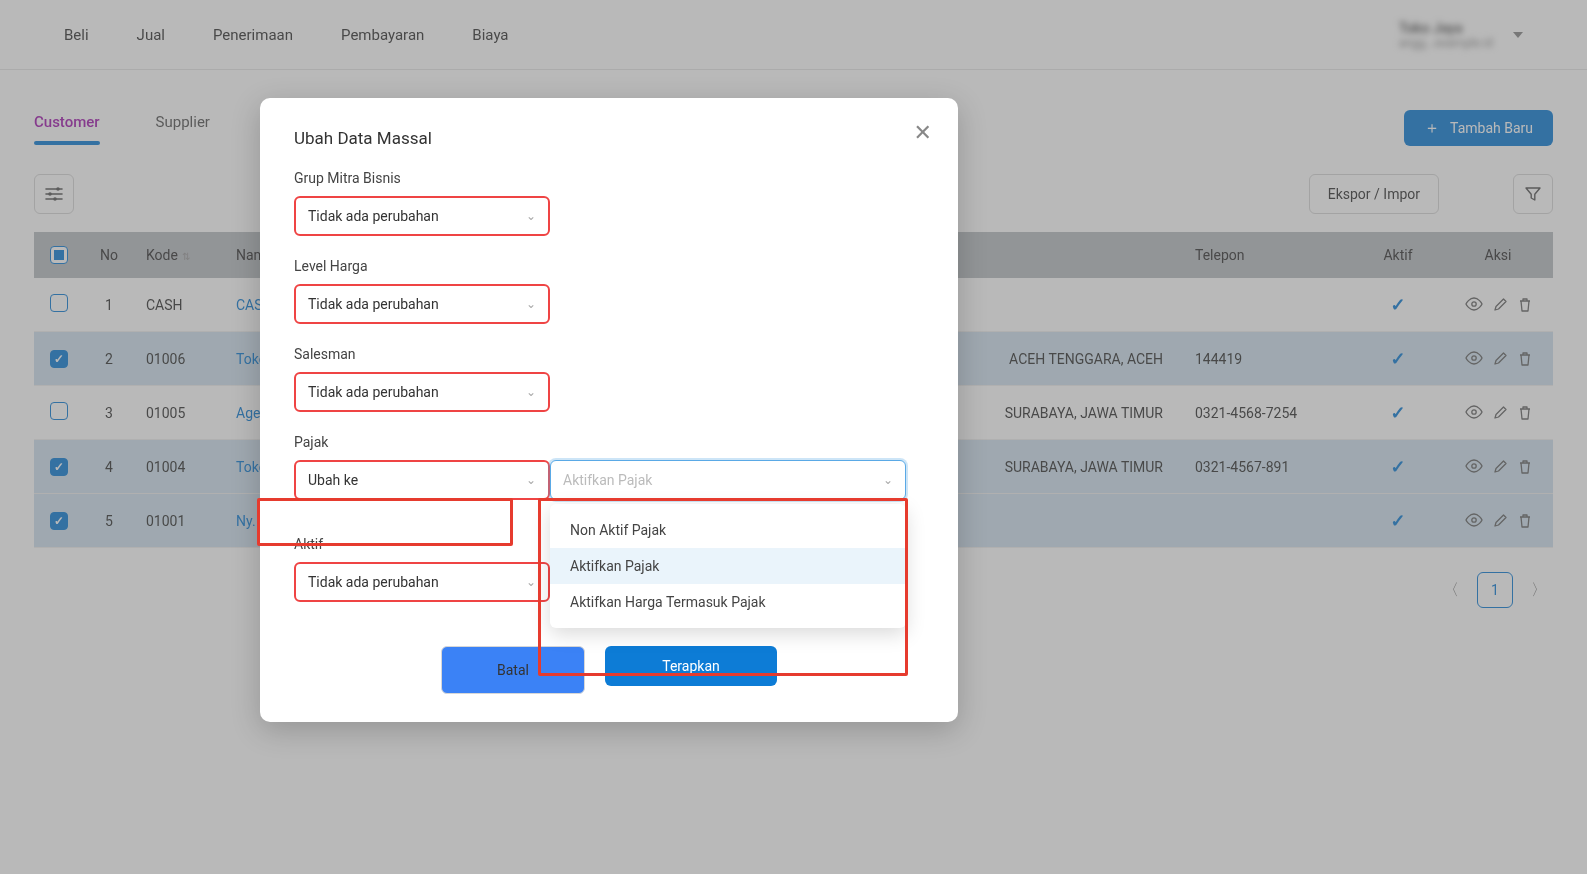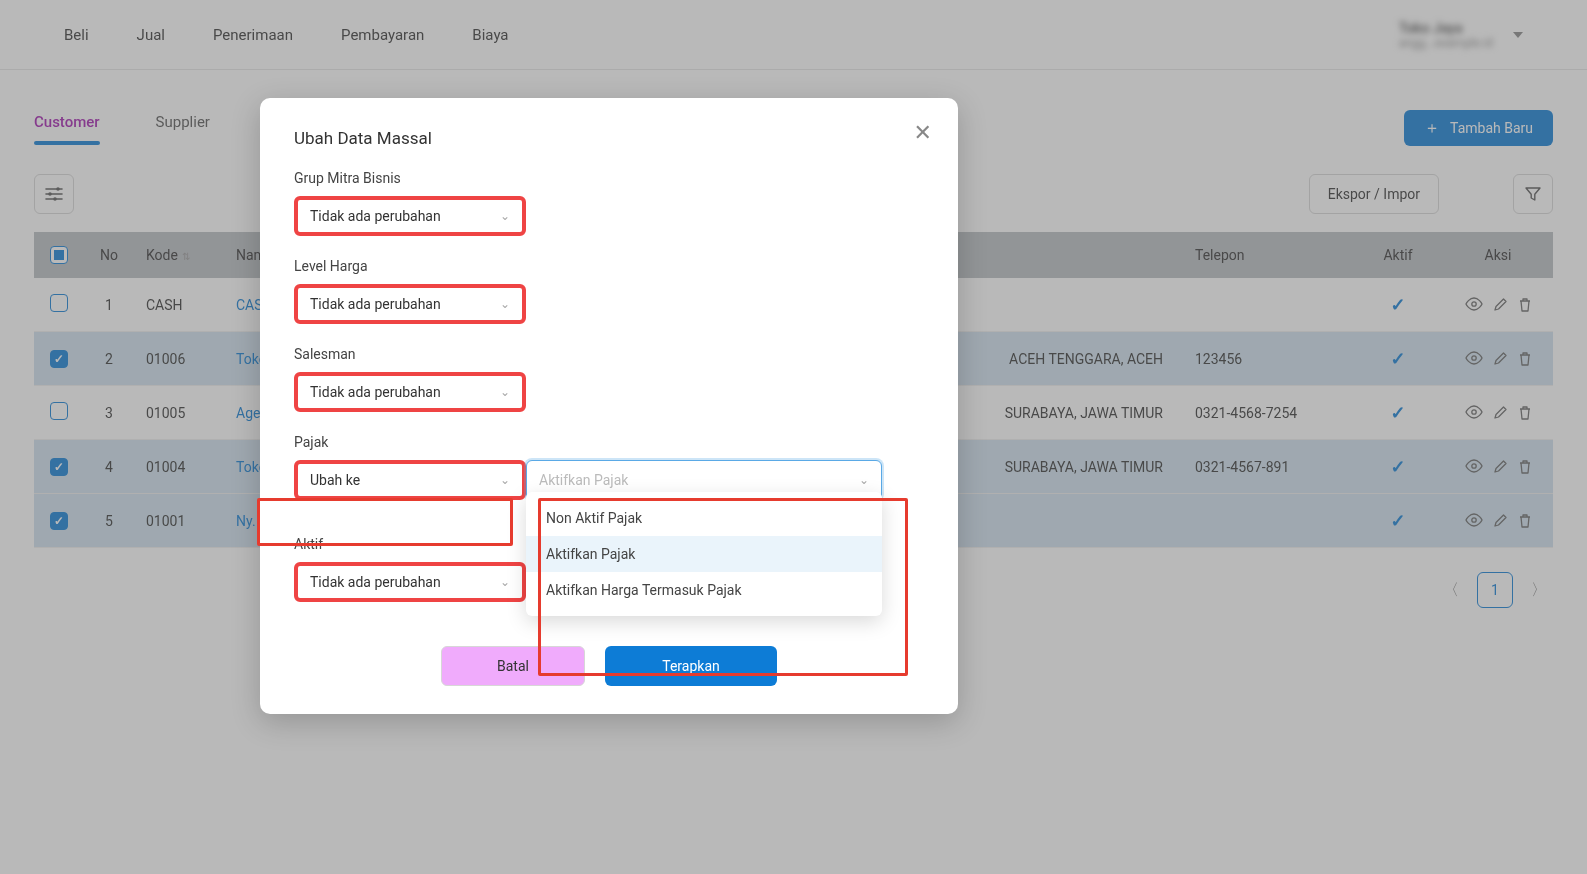--- a/index.html
+++ b/index.html
@@ -53,31 +53,31 @@
   .pager { display:flex; gap:12px; align-items:center; justify-content:flex-end; margin-top:24px; color:#666;}
   .pager .page { width:36px; height:36px; border:1.5px solid #0d7cd6; color:#0d7cd6; border-radius:6px; display:flex; align-items:center; justify-content:center;}
   .pager .arrow { color:#888; font-size:16px; padding:0 6px;}
 
   
   .modal { position:absolute; z-index:20; left:260px; top:98px; width:698px; background:#fff; border-radius:10px; padding:30px 34px 28px; box-shadow:0 8px 30px rgba(0,0,0,0.2);}
   .modal-title { font-size:17px; font-weight:400; color:#333;}
   .modal-close { position:absolute; top:22px; right:26px; font-size:22px; color:#888; cursor:pointer;}
   .field { margin-top:22px;}
   .field-label { font-size:14px; color:#444; margin-bottom:10px;}
-  .select { width:232px; height:40px; border:4px solid #ef4444; border-radius:6px; display:flex; align-items:center; justify-content:space-between; padding:0 12px; color:#333; font-size:14px; background:#fff;}
+  .select { width:256px; height:40px; border:2px solid #ef4444; border-radius:6px; display:flex; align-items:center; justify-content:space-between; padding:0 12px; color:#333; font-size:14px; background:#fff;}
   .select.highlight-blue { border:1.5px solid #5aa9e6; box-shadow:0 0 0 2px rgba(90,169,230,0.3);}
   .select .sel-caret { color:#aaa; font-size:12px;}
   .select.placeholder { color:#bbb; }
   .pajak-row { display:flex; align-items:flex-start;}
   .dropdown-popup { position:absolute; width:356px; background:#fff; border-radius:6px; box-shadow:0 6px 20px rgba(0,0,0,0.15); padding:8px 0;}
   .dropdown-popup .opt { padding:10px 20px; font-size:14px; color:#444;}
   .dropdown-popup .opt.active { background:#eaf4fb;}
   .redbox1 { position:absolute; border:3px solid #e63b2e; pointer-events:none; border-radius:2px;}
   .modal-footer { display:flex; gap:20px; justify-content:center; margin-top:44px;}
-  .btn-outline { width:144px; height:40px; border:1px solid #d7d7d7; background:#f0abfc; border-radius:6px; font-size:14px; color:#333;}
+  .btn-outline { width:144px; height:48px; border:1px solid #d7d7d7; background:#3b82f6; border-radius:6px; font-size:14px; color:#333;}
   .btn-apply  { width:172px; height:40px; border:none; background:#0d7cd6; color:#fff; border-radius:6px; font-size:14px;}
 
   svg { display:block;}
 </style>
 </head>
 <body>
 
 <div class="topnav">
   <div class="topnav-item">Beli</div>
   <div class="topnav-item">Jual</div>
@@ -168,21 +168,21 @@
               </span>
       </div>
     </td>
         </tr>
         <tr class="selected">
     <td class="col-chk"><span class="chk checked"></span></td>
     <td class="col-no">2</td>
     <td class="col-kode">01006</td>
     <td><span class="link">Toko A</span></td>
     <td style="text-align:right; padding-right:20px;">ACEH TENGGARA, ACEH</td>
-    <td class="col-tel">123456</td>
+    <td class="col-tel">144419</td>
     <td class="col-aktif"><span class="check-mark">✓</span></td>
     <td class="col-aksi">
       <div class="actions">
         <span>
                 <svg width="18" height="14" viewBox="0 0 18 14">
                   <path d="M9 1C4.5 1 1.4 6 1 7c.4 1 3.5 6 8 6s7.6-5 8-6c-.4-1-3.5-6-8-6z" stroke="#666" stroke-width="1.3" fill="none"></path>
                   <circle cx="9" cy="7" r="2.2" stroke="#666" stroke-width="1.3" fill="none"></circle>
                 </svg>
               </span>
         <span>
@@ -330,21 +330,21 @@
     <div class="pajak-row">
       <div class="select">
           <span>Ubah ke</span>
           <span class="sel-caret">⌄</span>
         </div>
       <div style="position:relative;">
         <div class="select highlight-blue placeholder" style="width:356px;">
             <span>Aktifkan Pajak</span>
             <span class="sel-caret">⌄</span>
           </div>
-        <div class="dropdown-popup" style="top:32px; left:0;">
+        <div class="dropdown-popup" style="top:44px; left:0;">
           <div class="opt">Non Aktif Pajak</div>
           <div class="opt active">Aktifkan Pajak</div>
           <div class="opt">Aktifkan Harga Termasuk Pajak</div>
         </div>
       </div>
     </div>
   </div>
 
   <div class="redbox1" style="left:-3px; top:400px; width:256px; height:48px;"></div>
   <div class="redbox1" style="left:278px; top:400px; width:370px; height:178px;"></div>

